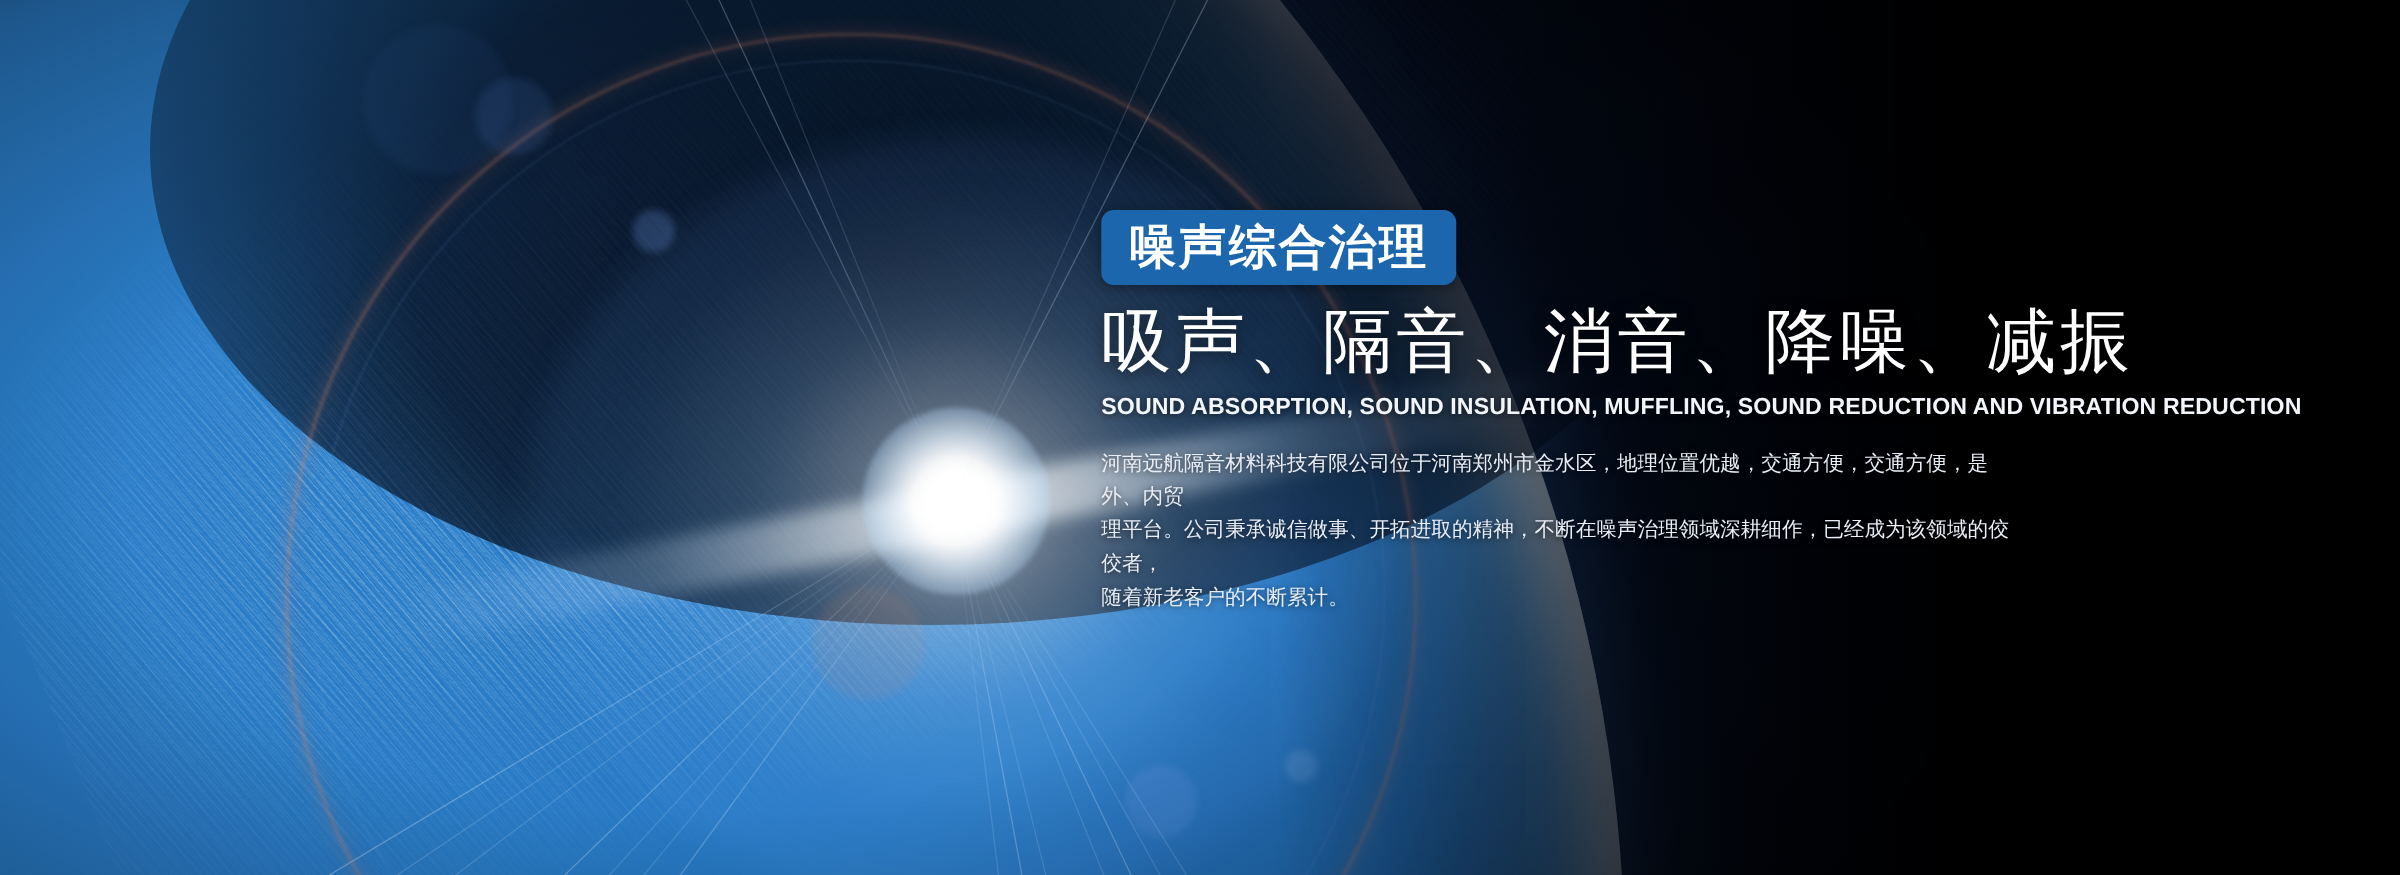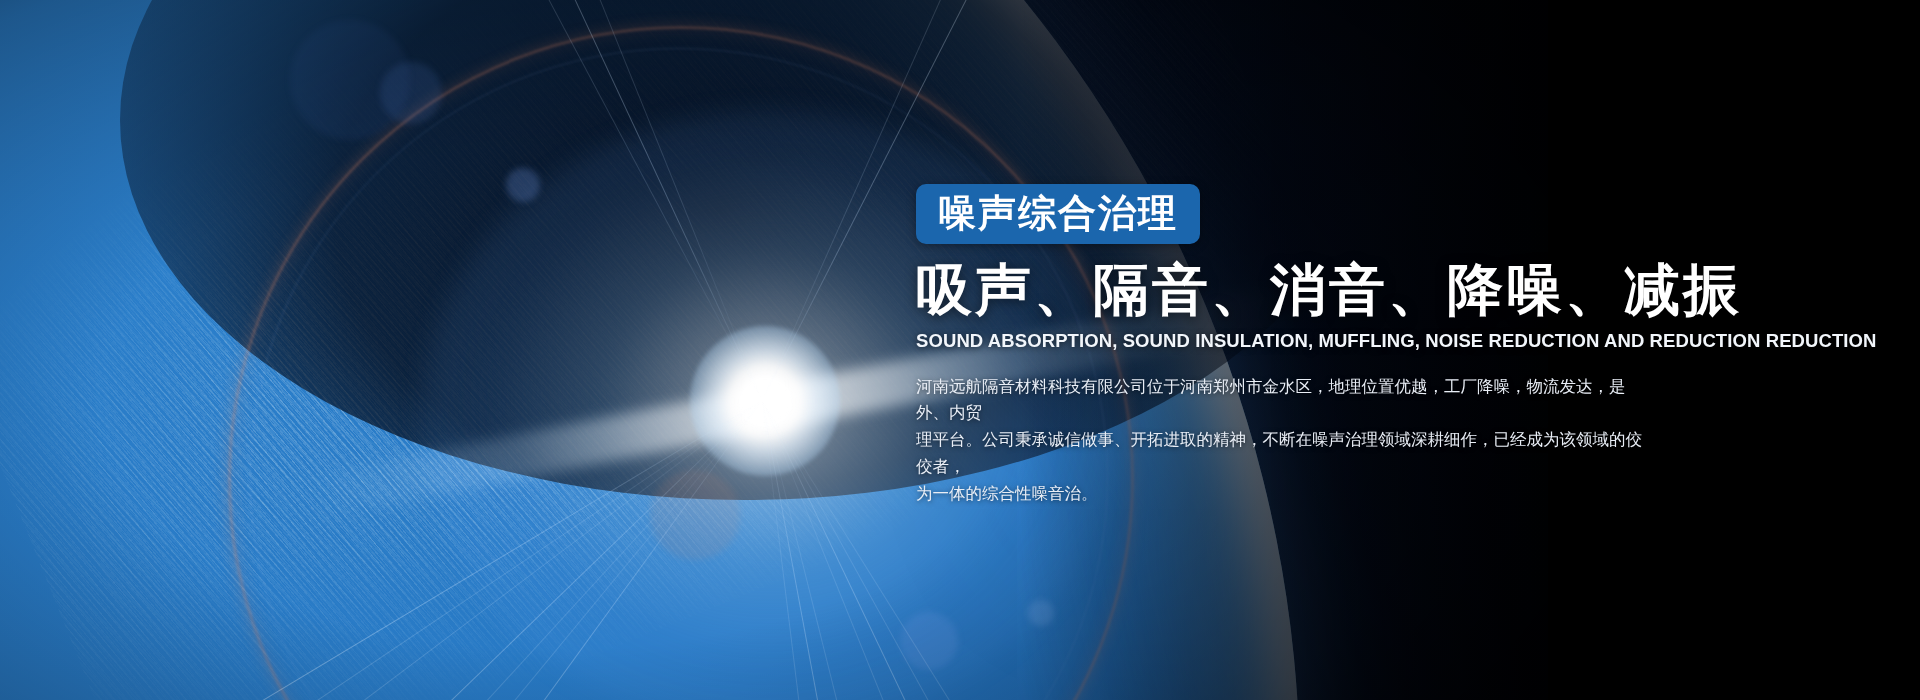--- a/index.html
+++ b/index.html
@@ -231,24 +231,23 @@
     position: absolute; inset: 0;
     pointer-events: none;
     background:
       radial-gradient(ellipse 1150px 620px at 560px 400px, rgba(0,0,0,0) 40%, rgba(0,0,0,0.30) 78%, rgba(0,0,0,0.62) 100%);
   }
 
   
   .content {
     position: absolute;
     left: 881px;
-    top: 184px;
+    top: 168px;
     width: 760px;
     z-index: 40;
-    margin-left: 35px;
   }
 
   .badge {
     display: inline-block;
     background: #1b66ad;
     color: #ffffff;
     border-radius: 10px;
     padding: 9px 22px 11px 22px;
     font-family: "DejaVu Serif", "Liberation Serif", serif;
     font-weight: bold;
@@ -256,21 +255,21 @@
     line-height: 1.05;
     letter-spacing: 2px;
     box-shadow: 0 2px 10px rgba(0,0,0,0.35);
     white-space: nowrap;
   }
 
   .headline {
     margin-top: 14px;
     color: #ffffff;
     font-family: "DejaVu Sans", "Liberation Sans", sans-serif;
-    font-weight: bold;
+    font-weight: normal;
     font-size: 56px;
     line-height: 1.14;
     letter-spacing: 3px;
     white-space: nowrap;
     text-shadow: 0 2px 12px rgba(0,0,0,0.55);
   }
 
   .subhead {
     margin-top: 8px;
     color: #f2f6fb;
@@ -348,22 +347,22 @@
   </div>
 
   <div class="black-right"></div>
 
   <div class="content">
 
     <div class="badge">噪声综合治理</div>
 
     <div class="headline">吸声、隔音、消音、降噪、减振</div>
 
-    <div class="subhead">SOUND ABSORPTION, SOUND INSULATION, MUFFLING, NOISE REDUCTION AND REDUCTION REDUCTION</div>
+    <div class="subhead">SOUND ABSORPTION, SOUND INSULATION, MUFFLING, SOUND REDUCTION AND VIBRATION REDUCTION</div>
 
     <div class="body-copy" id="body-copy">
-        <p>河南远航隔音材料科技有限公司位于河南郑州市金水区，地理位置优越，工厂降噪，物流发达，是外、内贸</p>
+        <p>河南远航隔音材料科技有限公司位于河南郑州市金水区，地理位置优越，交通方便，交通方便，是外、内贸</p>
         <p>理平台。公司秉承诚信做事、开拓进取的精神，不断在噪声治理领域深耕细作，已经成为该领域的佼佼者，</p>
-        <p>为一体的综合性噪音治。</p>
+        <p>随着新老客户的不断累计。</p>
       </div>
   </div>
 
 </div>
 
 </body></html>

